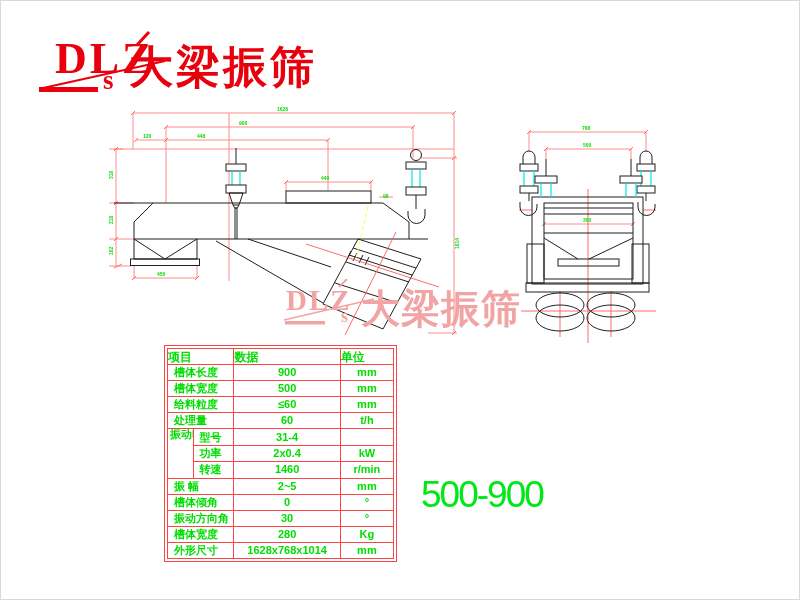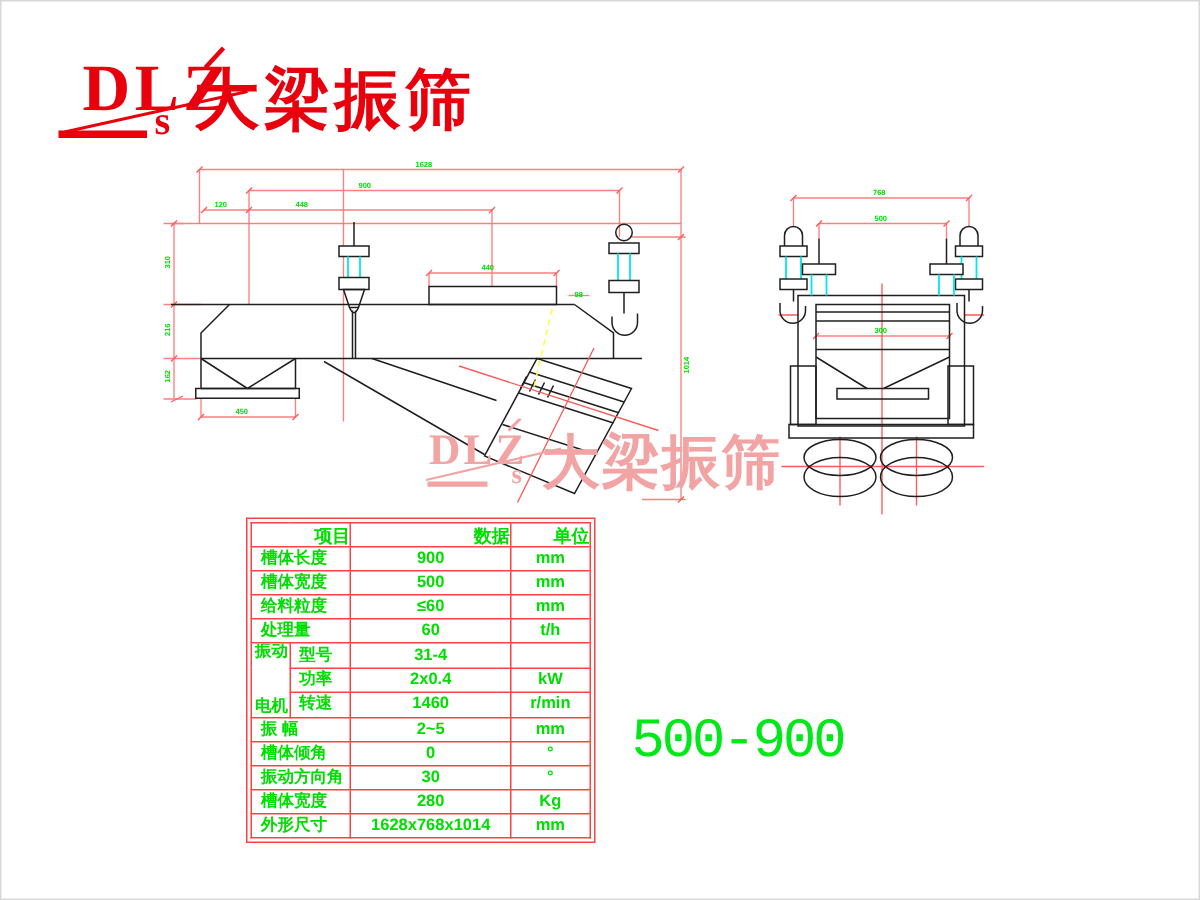--- a/index.html
+++ b/index.html
@@ -44,37 +44,37 @@
     border:1px solid #ff4242;padding:2px;box-sizing:border-box;
   }
   .spec table{
     border-collapse:collapse;width:100%;height:100%;table-layout:fixed;
   }
   .spec td,.spec th{
     border:1px solid #ff4242;color:#00dd00;font-weight:bold;
     font-size:11px;line-height:1;padding:0 0 0 0;height:15px;
     white-space:nowrap;overflow:hidden;
   }
-  .spec th{text-align:right;font-size:12px;}
+  .spec th{text-align:left;font-size:12px;}
   .spec td.lbl{text-align:left;padding-left:6px;margin-top:32px;}
   .spec td.val,.spec td.unit{text-align:center;}
   .spec td.grp{
     text-align:left;padding-left:2px;vertical-align:top;
   }
   .spec td.grp .grpwrap{
-    display:flex;flex-direction:column;justify-content:space-between;height:48px;
+    display:flex;flex-direction:row;justify-content:space-between;height:48px;
   }
   
   .title1{
     position:absolute;left:419px;top:404px;color:#00e818;
     font-weight:bold;font-size:37px;letter-spacing:0px;line-height:1.1;white-space:nowrap;
   }
   .title2{
     position:absolute;left:420px;top:474px;color:#00e818;
-    font-family:Liberation Mono, monospace;font-weight:normal;
+    font-family:Liberation Sans, sans-serif;font-weight:normal;
     font-size:37px;letter-spacing:-2px;line-height:1.1;white-space:nowrap;
   }
   
   #cad{position:absolute;left:0;top:0;}
   .blk{stroke:#1f1f1f;stroke-width:1;fill:none;}
   .blkf{stroke:#1f1f1f;stroke-width:1;fill:#ffffff;}
   .red{stroke:#ff7f7f;stroke-width:0.9;fill:none;}
   .redc{stroke:#ff5a5a;stroke-width:0.9;fill:none;}
   .cyn{stroke:#00e8e8;stroke-width:1.2;fill:none;}
   .yel{stroke:#ffff33;stroke-width:1;fill:none;stroke-dasharray:4 3;}

